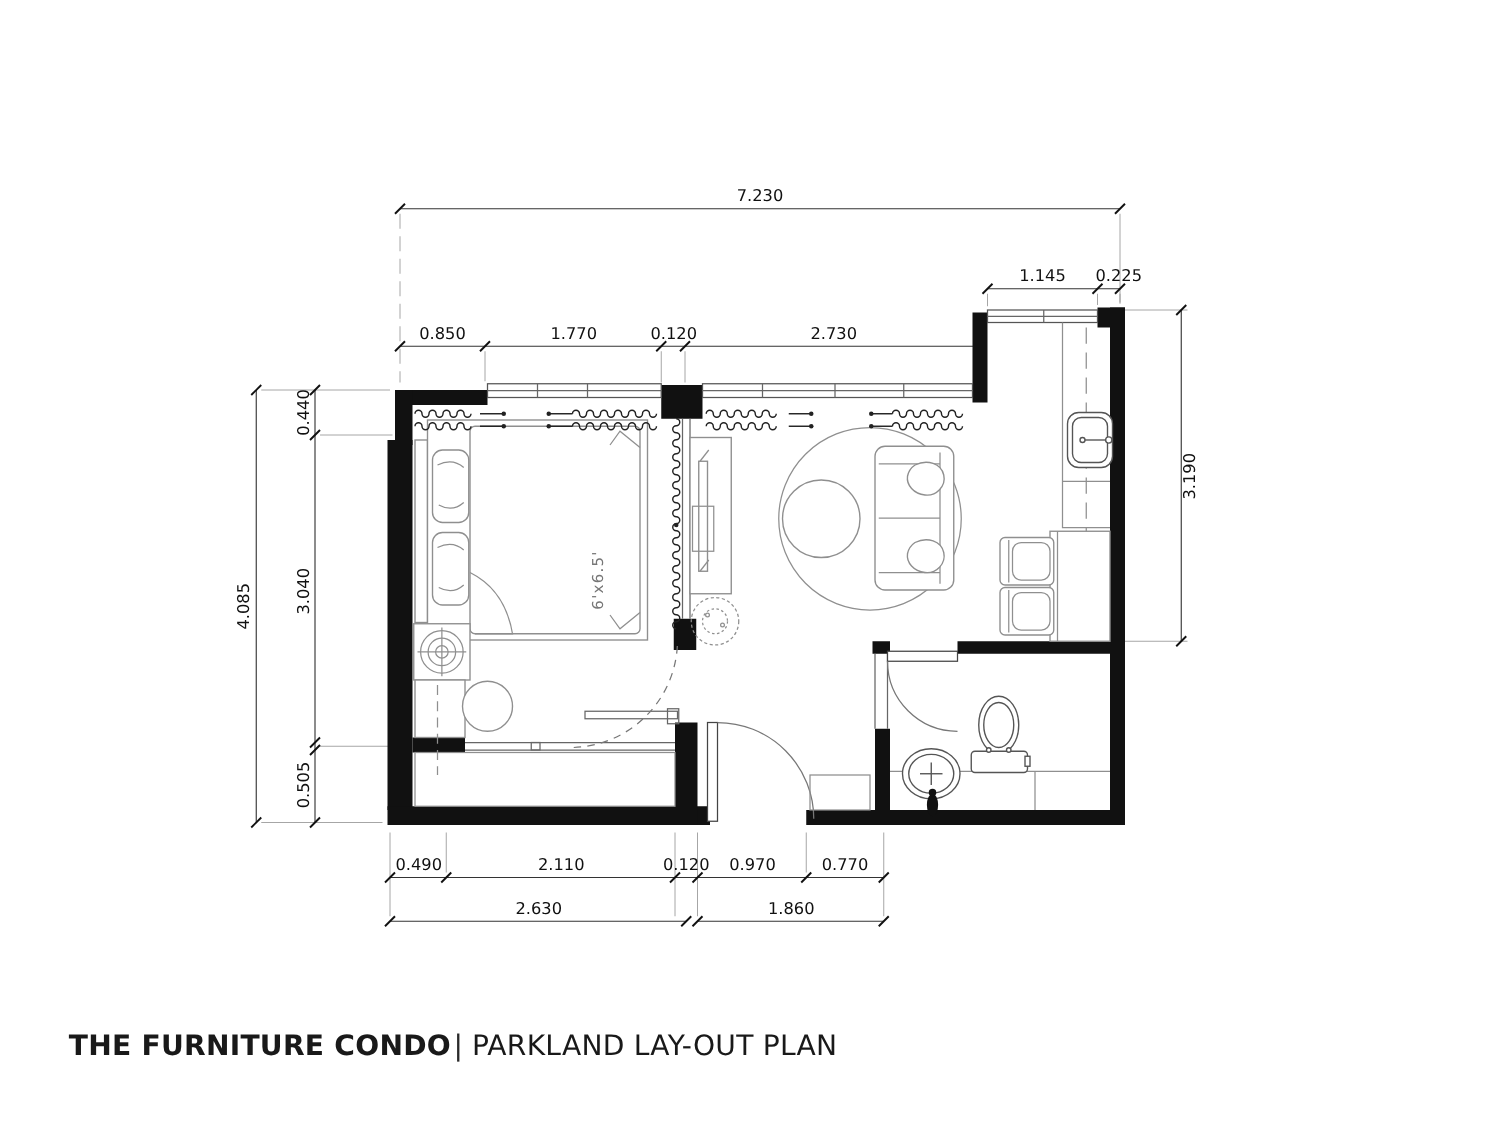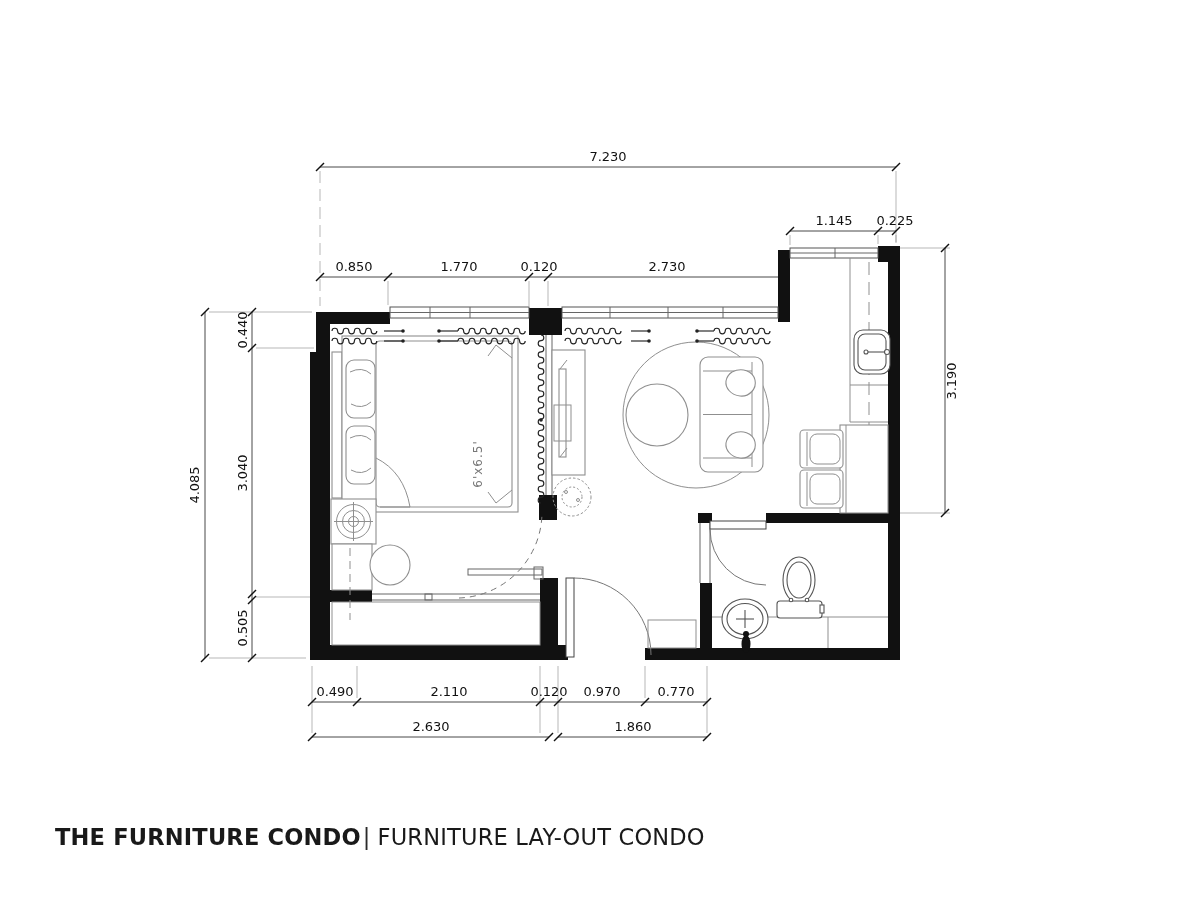--- a/index.html
+++ b/index.html
@@ -334,15 +334,15 @@
     <line class="curt" x1="714" y1="331" x2="698" y2="331"></line>
         <circle cx="697" cy="331" r="1.8" fill="#222"></circle>
     <line class="curt" x1="714" y1="341" x2="698" y2="341"></line>
         <circle cx="697" cy="341" r="1.8" fill="#222"></circle>
     <path class="curt" d="M541,335 a2.8,2.8 0 0 1 0,5.6 a2.8,2.8 0 0 0 0,5.6 a2.8,2.8 0 0 1 0,5.6 a2.8,2.8 0 0 0 0,5.6 a2.8,2.8 0 0 1 0,5.6 a2.8,2.8 0 0 0 0,5.6 a2.8,2.8 0 0 1 0,5.6 a2.8,2.8 0 0 0 0,5.6 a2.8,2.8 0 0 1 0,5.6 a2.8,2.8 0 0 0 0,5.6 a2.8,2.8 0 0 1 0,5.6 a2.8,2.8 0 0 0 0,5.6 a2.8,2.8 0 0 1 0,5.6 a2.8,2.8 0 0 0 0,5.6 a2.8,2.8 0 0 1 0,5.6 a2.8,2.8 0 0 0 0,5.6 a2.8,2.8 0 0 1 0,5.6 a2.8,2.8 0 0 0 0,5.6 a2.8,2.8 0 0 1 0,5.6 a2.8,2.8 0 0 0 0,5.6 a2.8,2.8 0 0 1 0,5.6 a2.8,2.8 0 0 0 0,5.6 a2.8,2.8 0 0 1 0,5.6 a2.8,2.8 0 0 0 0,5.6 a2.8,2.8 0 0 1 0,5.6 a2.8,2.8 0 0 0 0,5.6 a2.8,2.8 0 0 1 0,5.6 a2.8,2.8 0 0 0 0,5.6 a2.8,2.8 0 0 1 0,5.6 a2.8,2.8 0 0 0 0,5.6"></path>
     <circle cx="541" cy="420" r="1.8" fill="#222"></circle>
   </g>
 </svg>
 
 <div id="titlebar">
-  <span class="t-bold">THE FURNITURE CONDO</span><span class="t-sep">|</span><span>FURNITURE LAY-OUT CONDO</span>
+  <span class="t-bold">THE FURNITURE CONDO</span><span class="t-sep">|</span><span>PARKLAND LAY-OUT PLAN</span>
 </div>
 </div>
 
 </body></html>

